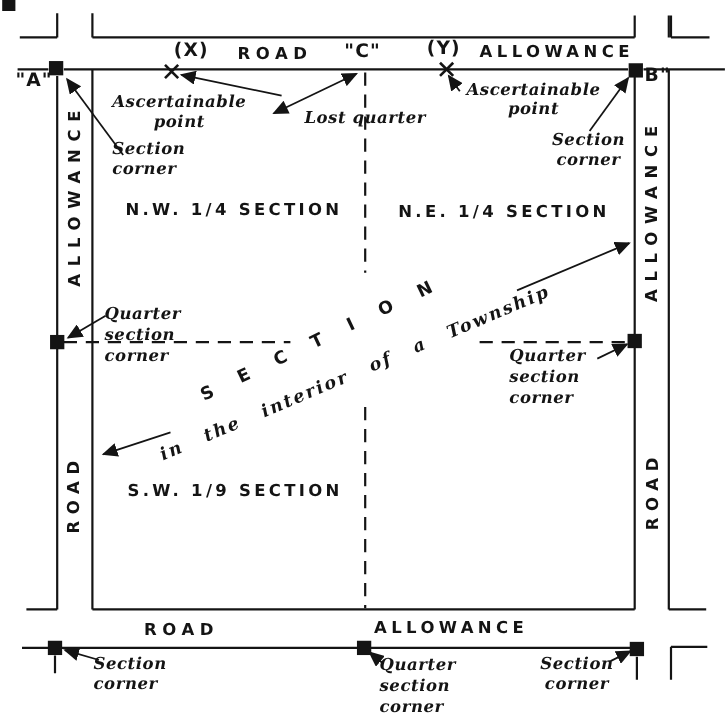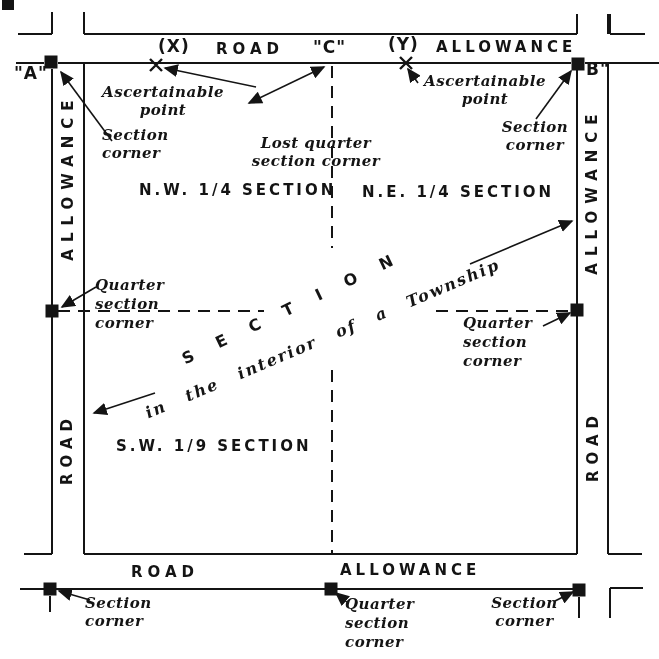--- a/index.html
+++ b/index.html
@@ -87,34 +87,33 @@
   <div class="cap" style="left:436px;top:38px;letter-spacing:4px;">ALLOWANCE</div>
 
   <div class="cap big" style="left:14px;top:63px;">"A"</div>
   <div class="cap big" style="left:586px;top:59px;">B"</div>
 
   <div class="cap vert" style="left:-22px;top:168px;width:180px;letter-spacing:7px;">ALLOWANCE</div>
   <div class="cap vert" style="left:22px;top:440px;width:90px;letter-spacing:6px;">ROAD</div>
   <div class="cap vert" style="left:502px;top:182px;width:180px;letter-spacing:7px;">ALLOWANCE</div>
   <div class="cap vert" style="left:548px;top:437px;width:90px;letter-spacing:6px;">ROAD</div>
 
-  <div class="cap" style="left:114px;top:181px;letter-spacing:3px;margin-left:25px;">N.W. 1/4 SECTION</div>
+  <div class="cap" style="left:114px;top:181px;letter-spacing:3px;">N.W. 1/4 SECTION</div>
   <div class="cap" style="left:362px;top:183px;letter-spacing:3px;">N.E. 1/4 SECTION</div>
   <div class="cap" style="left:116px;top:437px;letter-spacing:3px;">S.W. 1/9 SECTION</div>
 
   <div id="section-title" class="rot">S E C T I O N</div>
   <div id="section-sub" class="rot">in the interior of a Township</div>
 
   <div class="ann ctr" style="left:78px;top:83px;width:170px;">
     <div>Ascertainable</div>
     <div>point</div>
   </div>
-  <div class="ann ctr" style="left:236px;top:98px;width:160px;margin-top:36px;">
+  <div class="ann ctr" style="left:252px;top:98px;width:160px;">
     <div>Lost quarter</div>
-    <div>section corner</div>
   </div>
   <div class="ann ctr" style="left:415px;top:72px;width:140px;">
     <div>Ascertainable</div>
     <div>point</div>
   </div>
   <div class="ann" style="left:102px;top:126px;">
     <div>Section</div>
     <div>corner</div>
   </div>
   <div class="ann ctr" style="left:490px;top:118px;width:90px;">

